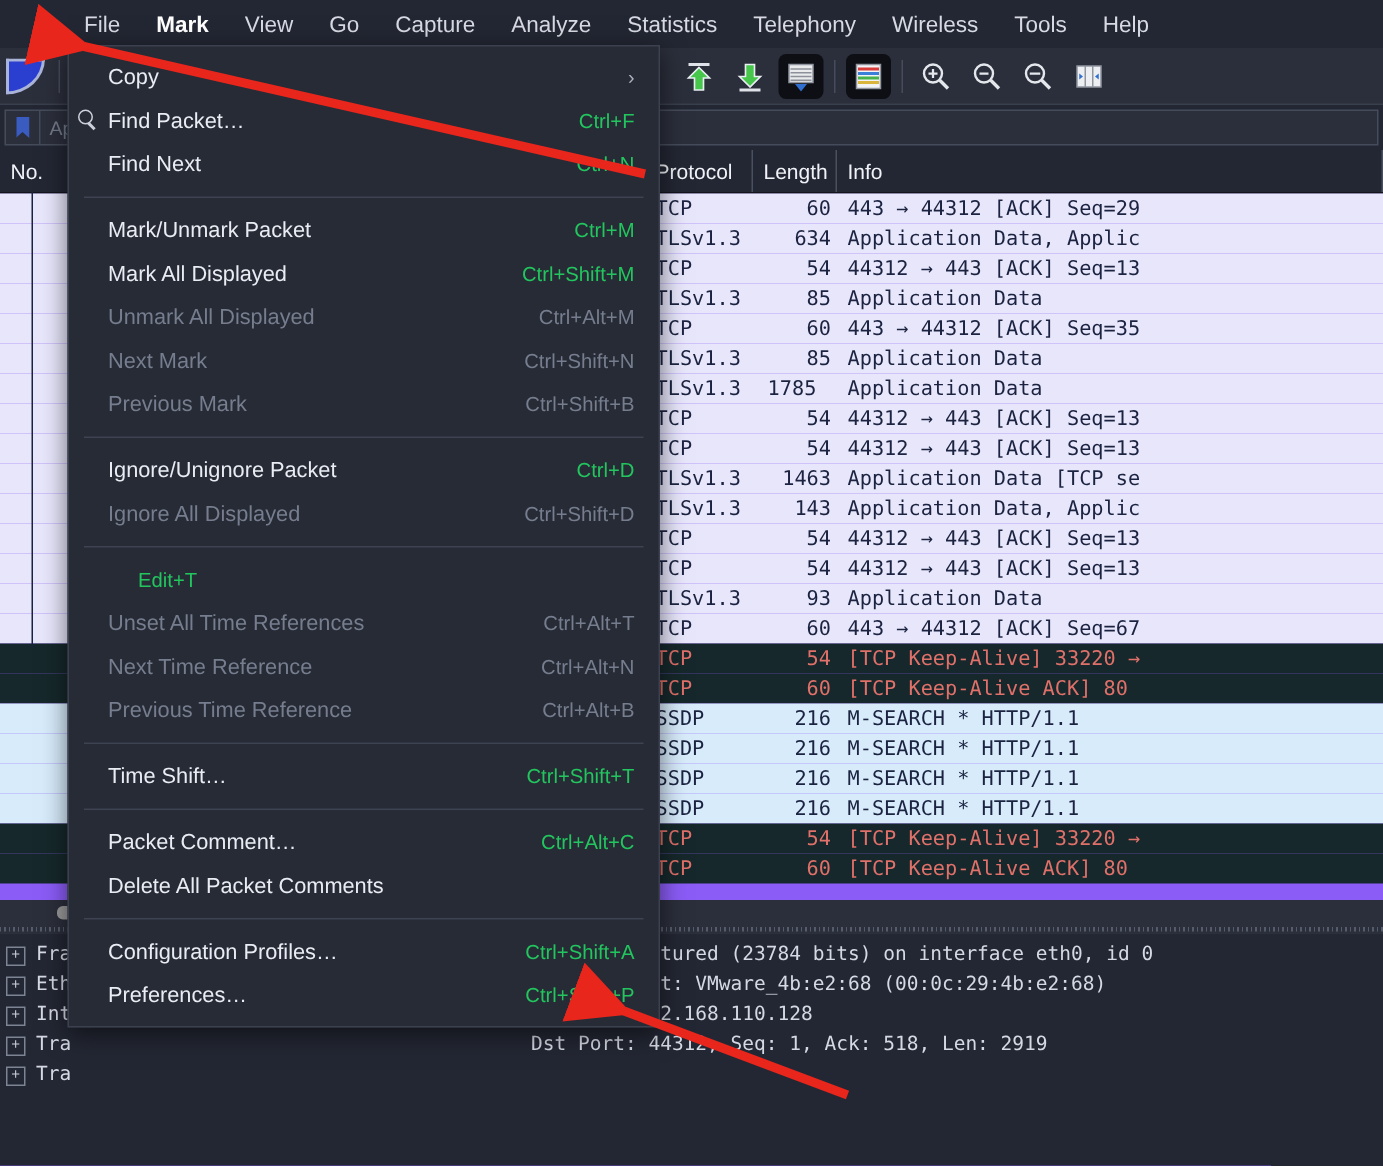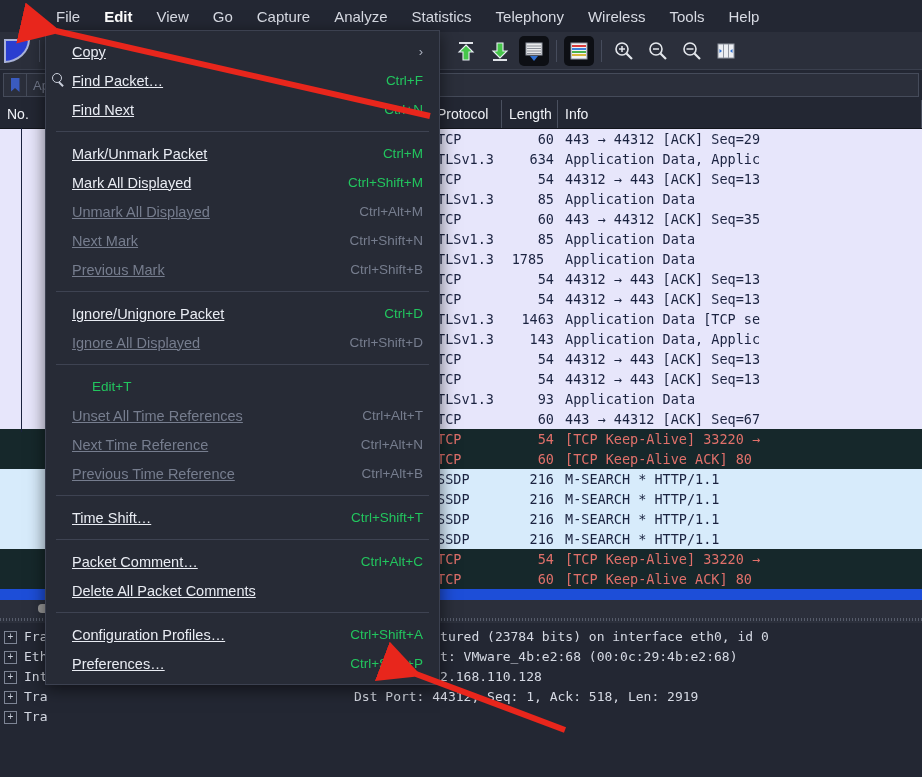--- a/index.html
+++ b/index.html
@@ -56,21 +56,21 @@
   }
   .bookmark i{
     display:block;width:9px;height:14px;background:#3a5bbf;
     clip-path:polygon(0 0,100% 0,100% 100%,50% 72%,0 100%);
   }
   .filter-ph{color:#737a8c;font-size:13px;padding-left:6px;}
 
   
   .packetlist{
     position:absolute;left:0;top:100px;width:922px;height:500px;
-    background:#1d4ed8;overflow:hidden;
+    background:#8b5cf6;overflow:hidden;
     font-family:"DejaVu Sans Mono", monospace;
   }
   .plheader{
     display:flex;height:28px;background:#232733;color:#f0f2f7;
     font-family:"Liberation Sans", sans-serif;font-size:14px;align-items:center;
     border-bottom:1px solid #12151c;
   }
   .plheader .hc{
     height:28px;line-height:28px;padding-left:7px;box-sizing:border-box;
     border-right:1px solid #4a505f;overflow:hidden;white-space:nowrap;
@@ -119,21 +119,21 @@
     position:absolute;left:45px;top:30px;width:395px;
     background:#272b36;border:1px solid #3c4150;
     box-shadow:0 4px 16px rgba(0,0,0,.55);
     padding:6px 0 6px 0;box-sizing:border-box;z-index:50;
   }
   .dmi{
     display:flex;align-items:center;height:29px;padding:0 16px 0 26px;
     color:#e9ecf3;font-size:14.5px;white-space:nowrap;box-sizing:border-box;
     position:relative;
   }
-  .dmi .lbl{flex:1;text-decoration:underline;}
+  .dmi .lbl{flex:1;}
   .dmi .acc{color:#22c55e;font-size:13.5px;padding-left:20px;}
   .dmi.disabled .lbl,.dmi.disabled .acc{color:#767d8e;}
   .dmi .gi{position:absolute;left:6px;top:50%;transform:translateY(-50%);width:16px;height:16px;}
   .dmi .arrow{color:#aab0be;font-size:13px;padding-left:16px;}
   .dsep{height:1px;background:#3e4352;margin:7px 10px;}
 
   
   .mag{position:relative;display:block;width:14px;height:14px;}
   .mag::before{
     content:"";position:absolute;left:0;top:0;width:8px;height:8px;
@@ -147,21 +147,21 @@
   
   .anno{position:absolute;left:0;top:0;width:922px;height:777px;pointer-events:none;z-index:90;}
 </style>
 </head>
 <body>
 
 <div id="app">
 
   <div class="menubar" id="menubar">
       <div class="mi">File</div>
-      <div class="mi active">Edit</div>
+      <div class="mi active">Mark</div>
       <div class="mi">View</div>
       <div class="mi">Go</div>
       <div class="mi">Capture</div>
       <div class="mi">Analyze</div>
       <div class="mi">Statistics</div>
       <div class="mi">Telephony</div>
       <div class="mi">Wireless</div>
       <div class="mi">Tools</div>
       <div class="mi">Help</div>
     </div>

